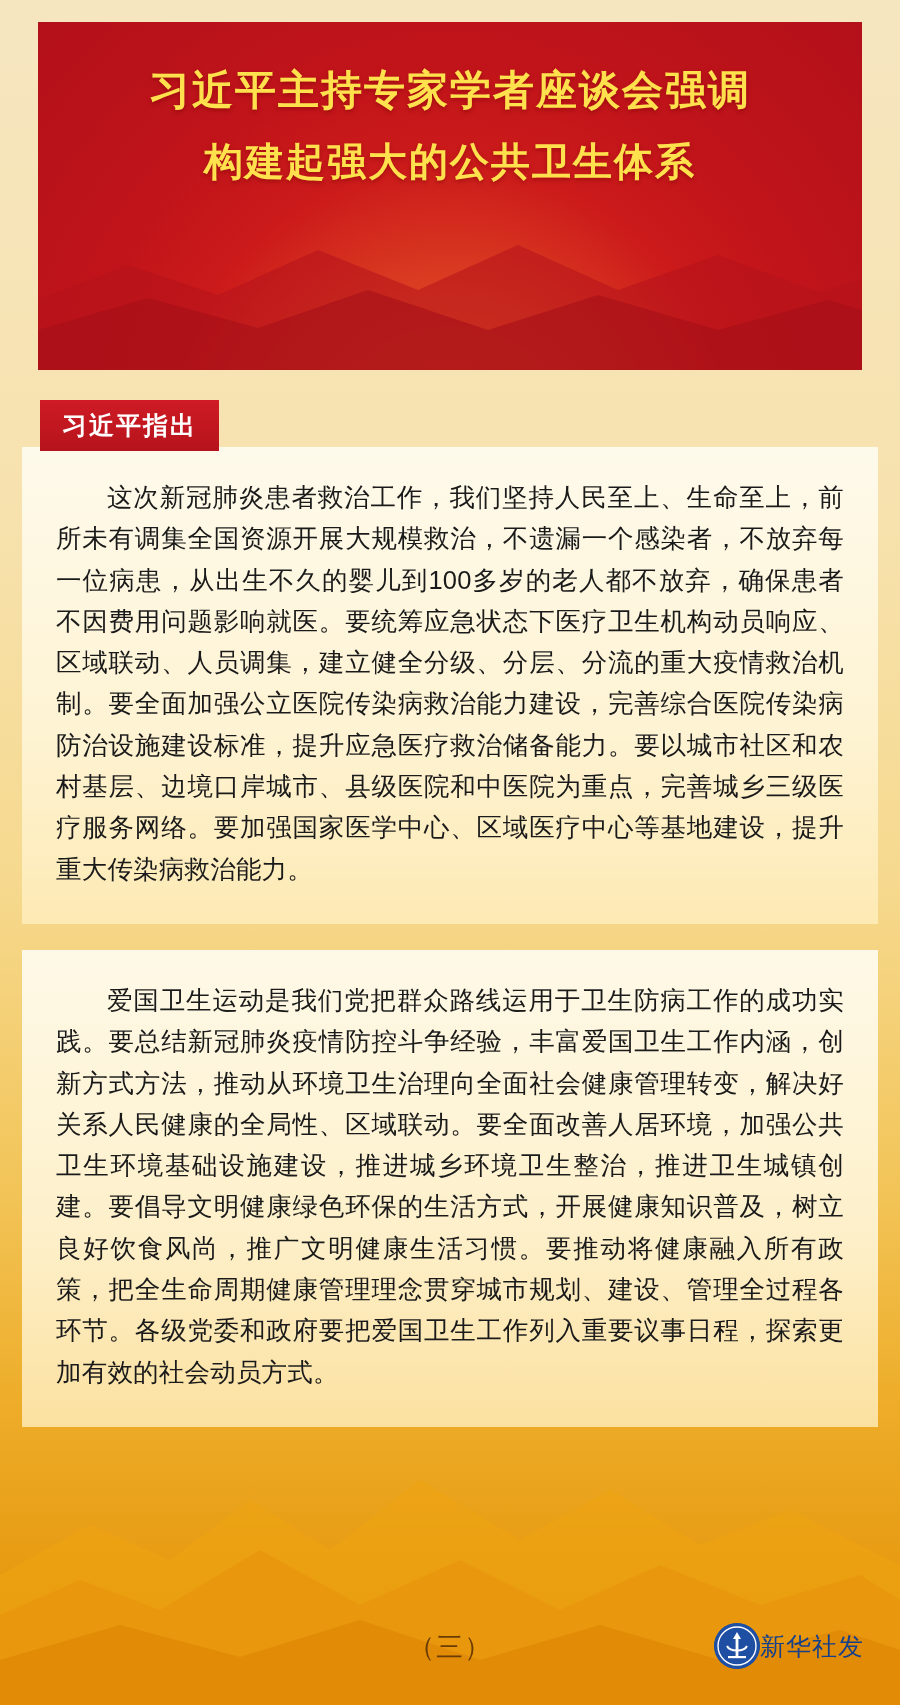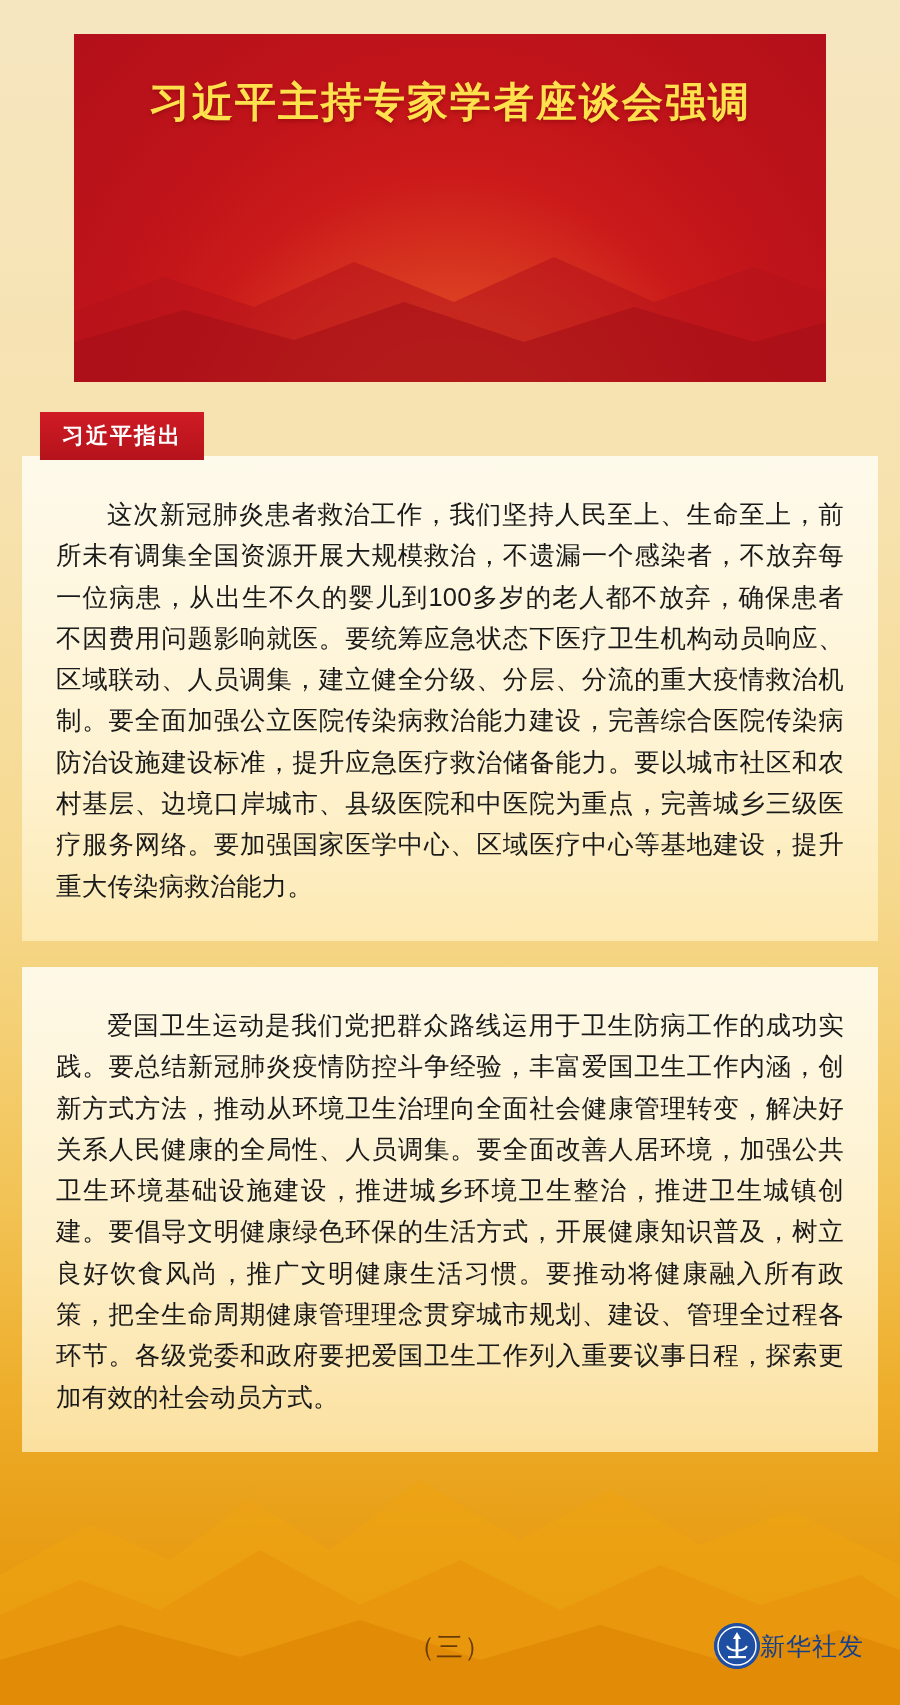--- a/index.html
+++ b/index.html
@@ -39,23 +39,23 @@
     bottom: 0;
     height: 430px;
     overflow: hidden;
     pointer-events: none;
   }
   .mountains svg { display: block; width: 900px; height: 430px; }
 
   
   .banner {
     position: relative;
-    width: 752px;
+    width: 824px;
     height: 348px;
-    margin: 12px auto;
+    margin: 0 auto;
     background:
       radial-gradient(ellipse at 50% 120%, #d92b1c 0%, #c8161a 45%, #b3101a 100%);
     overflow: hidden;
   }
   .banner .glow {
     position: absolute;
     left: 50%;
     bottom: -120px;
     width: 760px;
     height: 420px;
@@ -88,30 +88,30 @@
     z-index: 4;
     width: 856px;
     margin: 30px auto 0 auto;
   }
   .tab {
     position: relative;
     z-index: 5;
     display: inline-block;
     background: linear-gradient(180deg, #cf1b24 0%, #b5131c 100%);
     color: #ffffff;
-    font-size: 22px;
+    font-size: 25px;
     font-weight: bold;
     letter-spacing: 2px;
     padding: 9px 22px 9px 22px;
     margin-left: 18px;
   }
   .card {
     position: relative;
     margin-top: -4px;
-    padding: 38px 34px 34px 34px;
+    padding: 30px 34px 34px 34px;
     background: linear-gradient(180deg, rgba(255,252,240,0.92) 0%, rgba(255,246,218,0.88) 60%, rgba(255,238,190,0.80) 100%);
     box-sizing: border-box;
   }
   .card p {
     margin: 0;
     color: #1a1a1a;
     font-size: 25.5px;
     line-height: 1.62;
     text-align: justify;
     text-indent: 2em;
@@ -177,33 +177,34 @@
   <div class="banner">
     <div class="glow"></div>
     <div class="hills">
       <svg viewBox="0 0 856 190" preserveAspectRatio="none" aria-hidden="true">
         <path d="M0,120 L90,85 L180,115 L280,70 L380,110 L480,65 L580,110 L680,75 L780,112 L856,90 L856,190 L0,190 Z" fill="#b5121b" opacity="0.55"></path>
         <path d="M0,150 L110,118 L220,148 L330,110 L450,150 L560,115 L680,150 L790,120 L856,140 L856,190 L0,190 Z" fill="#a50f18" opacity="0.6"></path>
       </svg>
     </div>
     <div class="banner-inner">
       <div class="banner-line l1">习近平主持专家学者座谈会强调</div>
+      <div class="banner-line l2">构建起强大的公共卫生体系</div>
     </div>
   </div>
 
   <div class="section">
     <div class="tab">习近平指出</div>
     <div class="card">
       <p>这次新冠肺炎患者救治工作，我们坚持人民至上、生命至上，前所未有调集全国资源开展大规模救治，不遗漏一个感染者，不放弃每一位病患，从出生不久的婴儿到100多岁的老人都不放弃，确保患者不因费用问题影响就医。要统筹应急状态下医疗卫生机构动员响应、区域联动、人员调集，建立健全分级、分层、分流的重大疫情救治机制。要全面加强公立医院传染病救治能力建设，完善综合医院传染病防治设施建设标准，提升应急医疗救治储备能力。要以城市社区和农村基层、边境口岸城市、县级医院和中医院为重点，完善城乡三级医疗服务网络。要加强国家医学中心、区域医疗中心等基地建设，提升重大传染病救治能力。</p>
     </div>
   </div>
 
   <div class="section">
     <div class="card">
-      <p>爱国卫生运动是我们党把群众路线运用于卫生防病工作的成功实践。要总结新冠肺炎疫情防控斗争经验，丰富爱国卫生工作内涵，创新方式方法，推动从环境卫生治理向全面社会健康管理转变，解决好关系人民健康的全局性、人员调集。要全面改善人居环境，加强公共卫生环境基础设施建设，推进城乡环境卫生整治，推进卫生城镇创建。要倡导文明健康绿色环保的生活方式，开展健康知识普及，树立良好饮食风尚，推广文明健康生活习惯。要推动将健康融入所有政策，把全生命周期健康管理理念贯穿城市规划、建设、管理全过程各环节。各级党委和政府要把爱国卫生工作列入重要议事日程，探索更加有效的社会动员方式。</p>
+      <p>爱国卫生运动是我们党把群众路线运用于卫生防病工作的成功实践。要总结新冠肺炎疫情防控斗争经验，丰富爱国卫生工作内涵，创新方式方法，推动从环境卫生治理向全面社会健康管理转变，解决好关系人民健康的全局性、区域联动。要全面改善人居环境，加强公共卫生环境基础设施建设，推进城乡环境卫生整治，推进卫生城镇创建。要倡导文明健康绿色环保的生活方式，开展健康知识普及，树立良好饮食风尚，推广文明健康生活习惯。要推动将健康融入所有政策，把全生命周期健康管理理念贯穿城市规划、建设、管理全过程各环节。各级党委和政府要把爱国卫生工作列入重要议事日程，探索更加有效的社会动员方式。</p>
     </div>
   </div>
 
   <div class="footer">
     <div class="page-number">（三）</div>
     <div class="agency">
       <span class="agency-logo">
         <svg width="46" height="46" viewBox="0 0 46 46" aria-hidden="true">
           <circle cx="23" cy="23" r="23" fill="#1f4fa3"></circle>
           <circle cx="23" cy="23" r="19" fill="none" stroke="#ffffff" stroke-width="1.4"></circle>

